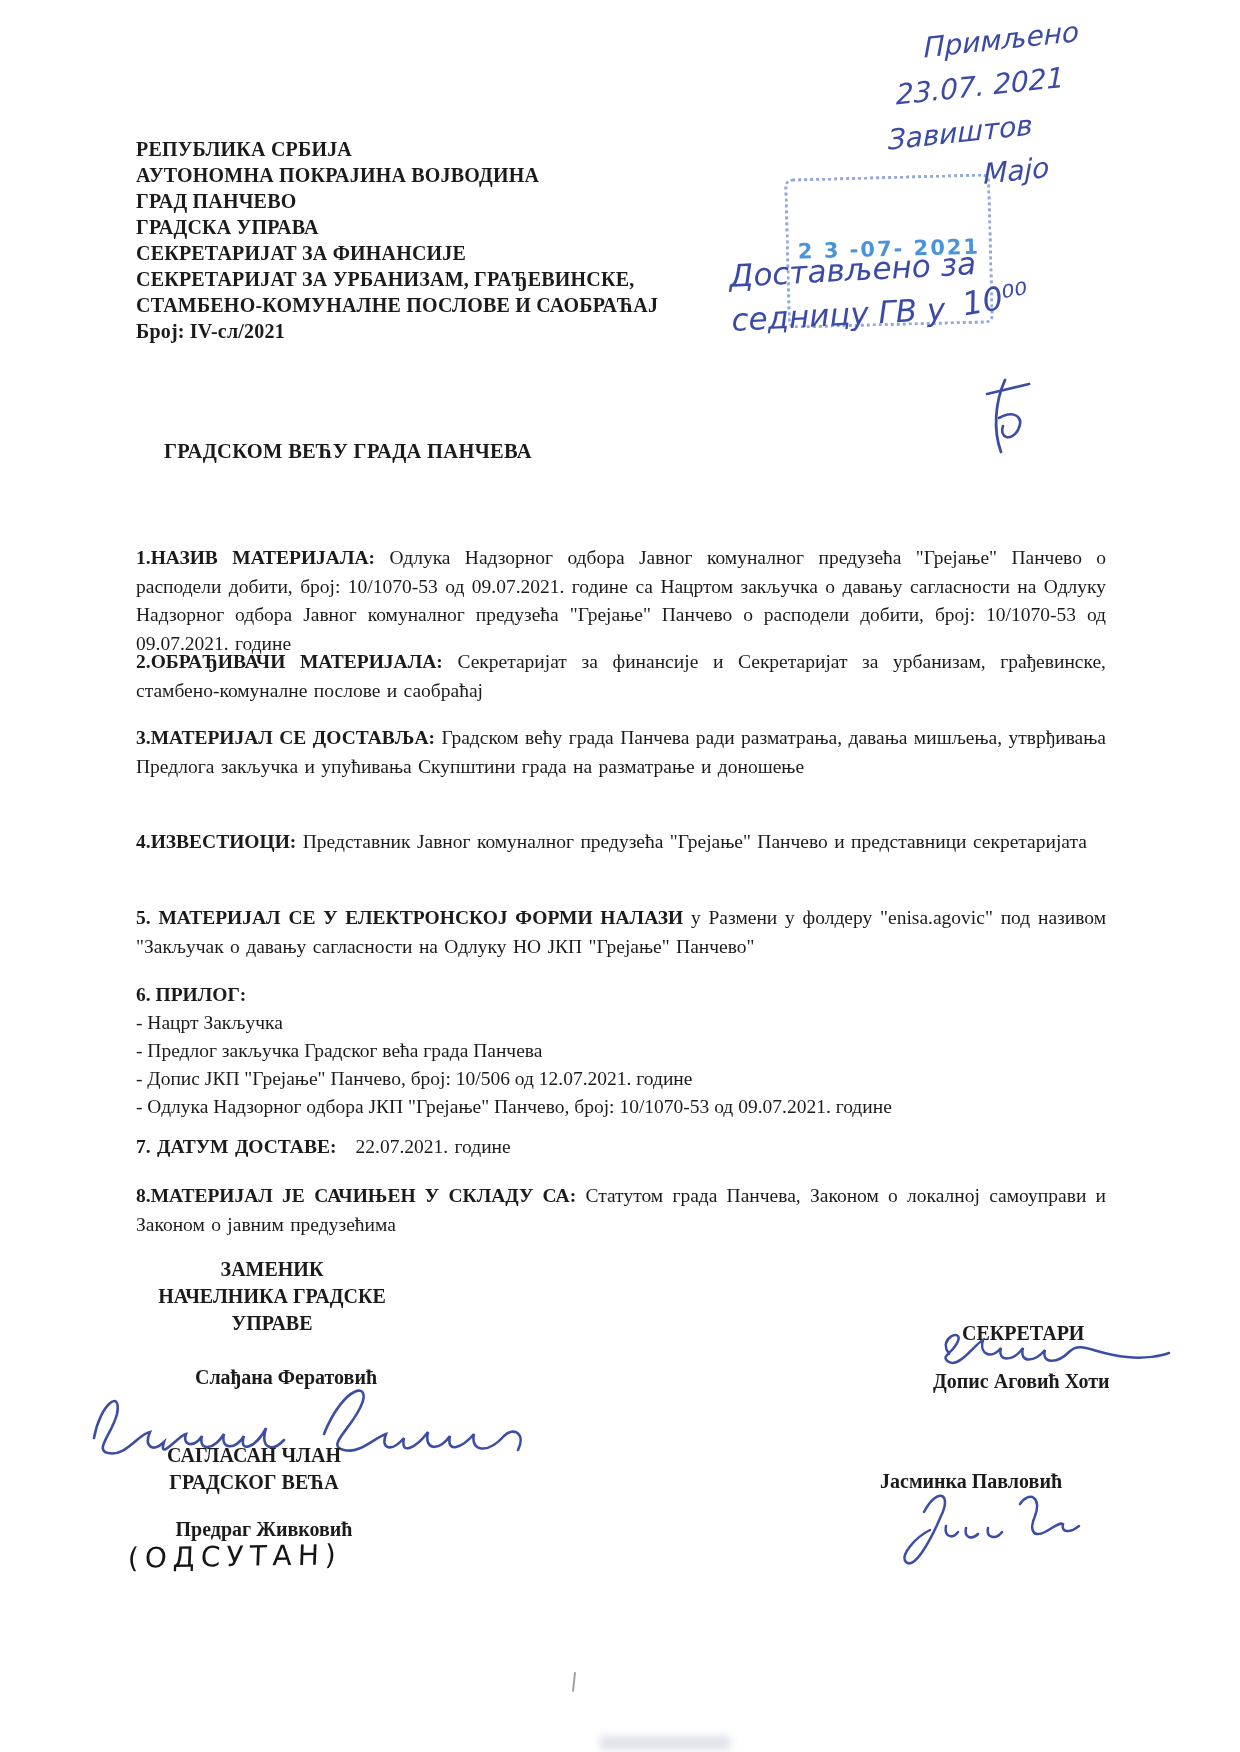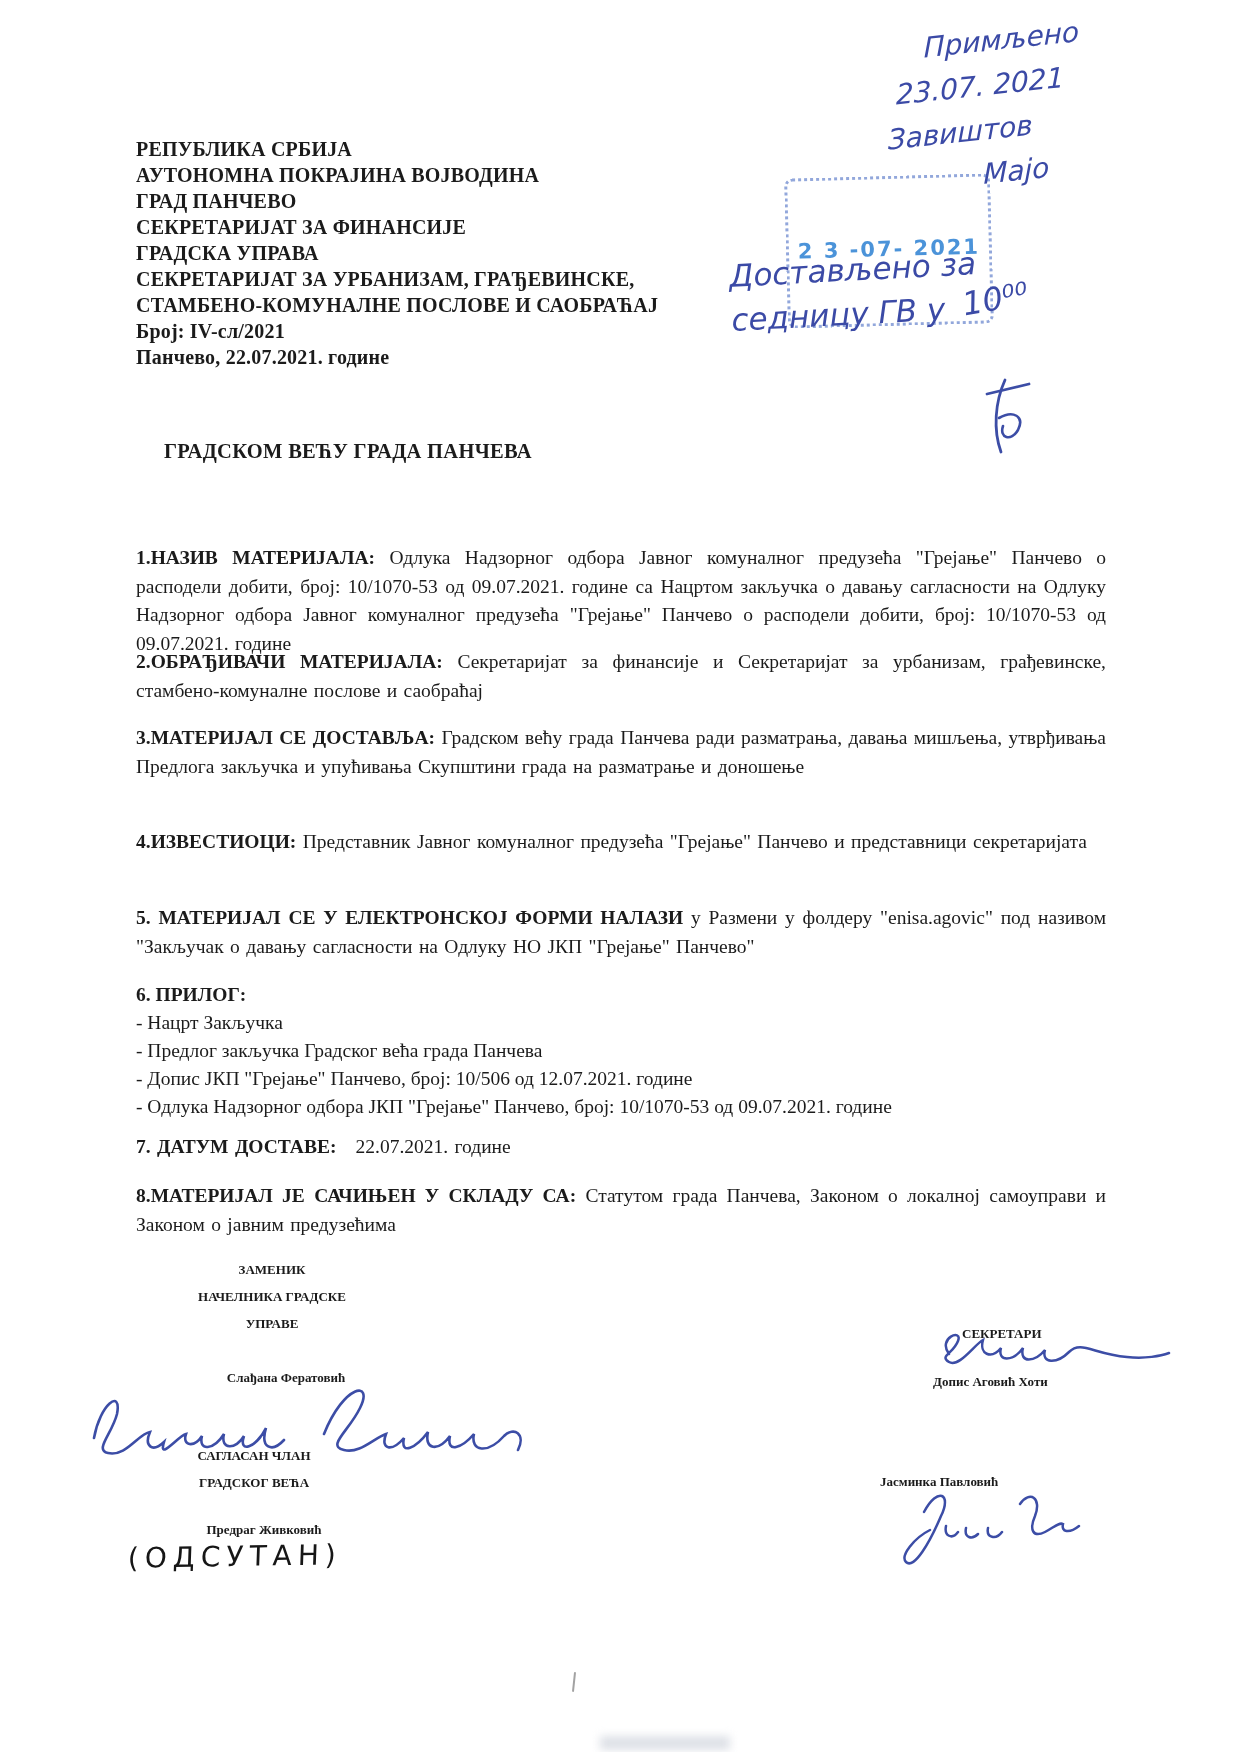--- a/index.html
+++ b/index.html
@@ -21,21 +21,21 @@
   
   .para { left:136px; width:970px; font-size:19.5px; line-height:28.5px; text-align:justify; word-spacing:1.5px; }
   .para .lbl { font-weight:bold; }
   .para .lbl::after { content:" "; }
   .para .lbl.widegap::after { content:"   "; white-space:pre; }
 
   .plist { left:136px; width:1010px; font-size:19.5px; line-height:28px; }
   .plist .lbl { font-weight:bold; }
 
   
-  .sigtxt { font-weight:bold; font-size:13px; line-height:27px; }
+  .sigtxt { font-weight:bold; font-size:20px; line-height:27px; }
   .ctr { text-align:center; }
 
   
   .hand { font-family:"DejaVu Sans",sans-serif; font-style:italic; color:#3b4aa6; }
   .received { left:888px; top:30px; font-size:28px; line-height:44px; transform:rotate(-6deg) skewX(-6deg); transform-origin:left top; }
   .received div:nth-child(1){ margin-left:36px; }
   .received div:nth-child(2){ margin-left:8px; }
   .received div:nth-child(4){ margin-left:96px; }
 
   .stamp { left:786px; top:176px; width:206px; height:150px;
@@ -58,26 +58,25 @@
 
   svg.sig { overflow:visible; }
 </style>
 </head>
 <body>
 
 <div class="abs hdr">
   <div>РЕПУБЛИКА СРБИЈА</div>
   <div>АУТОНОМНА ПОКРАЈИНА ВОЈВОДИНА</div>
   <div>ГРАД ПАНЧЕВО</div>
+  <div>ГРАДСКА УПРАВА</div>
   <div>СЕКРЕТАРИЈАТ ЗА ФИНАНСИЈЕ</div>
-  <div>ГРАДСКА УПРАВА</div>
   <div>СЕКРЕТАРИЈАТ ЗА УРБАНИЗАМ, ГРАЂЕВИНСКЕ,</div>
   <div>СТАМБЕНО-КОМУНАЛНЕ ПОСЛОВЕ И САОБРАЋАЈ</div>
   <div>Број: IV-сл/2021</div>
-  <div>Панчево, 22.07.2021. године</div>
 </div>
 
 <div class="abs hand received">
   <div>Примљено</div>
   <div>23.07. 2021</div>
   <div>Завиштов</div>
   <div>Мајо</div>
 </div>
 
 <div class="abs stamp">

